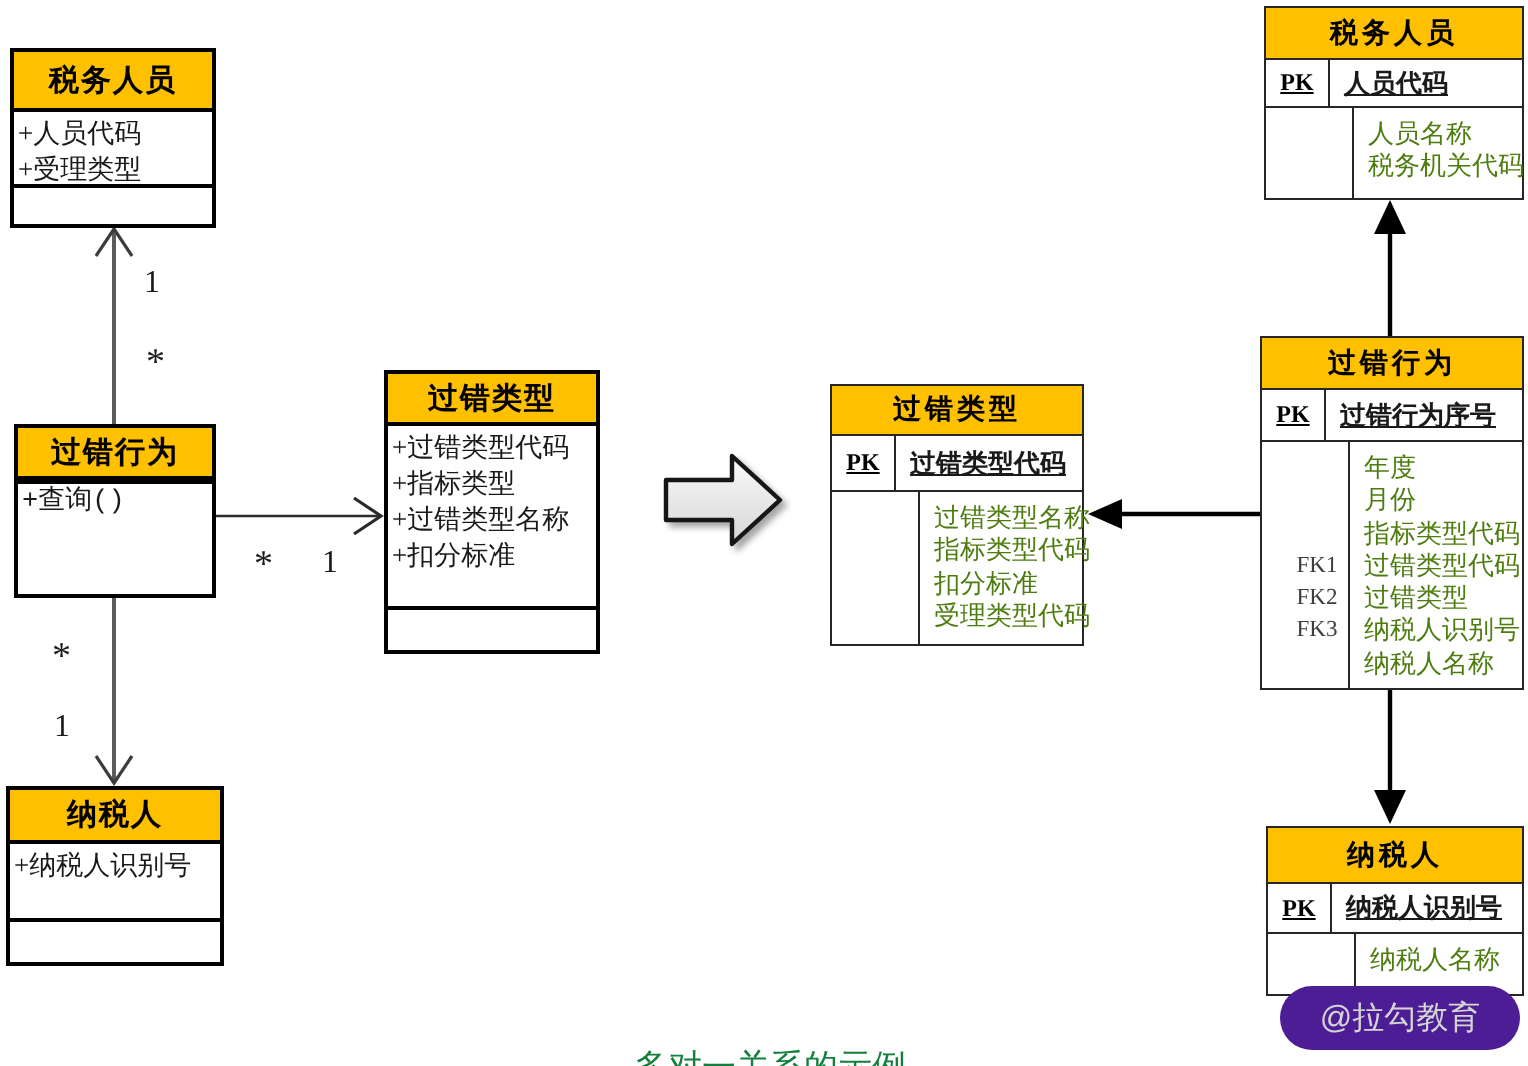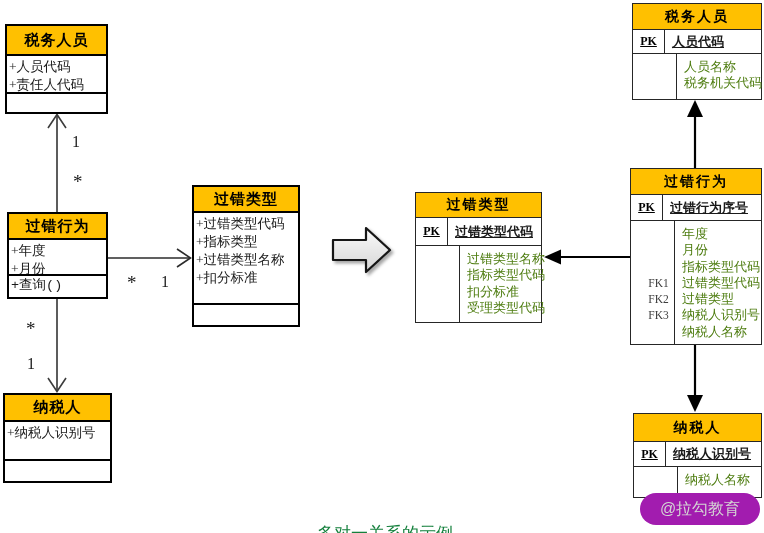--- a/index.html
+++ b/index.html
@@ -29,21 +29,21 @@
   .er-fieldcol{flex:1;padding:5px 0 0 7px;}
   .er-line{height:16.3px;line-height:16.3px;font-size:13px;color:#4d7c0f;white-space:nowrap;}
   .er-keyline{height:16.3px;line-height:16.3px;font-size:11.5px;color:#3d3d3d;text-align:center;}
 
   
   .card{position:absolute;z-index:3;font-size:16px;color:#1a1a1a;}
   .card.star{font-size:19px;}
   .caption{position:absolute;z-index:3;left:260px;top:522px;width:250px;text-align:center;
            font-family:"Liberation Sans","DejaVu Sans",sans-serif;font-size:17px;color:#15803d;}
   .watermark{position:absolute;z-index:3;left:640px;top:493px;width:120px;height:32px;border-radius:16px;
-             background:#a21caf;display:flex;align-items:center;justify-content:center;
+             background:#4c1d95;display:flex;align-items:center;justify-content:center;
              font-family:"Liberation Sans","DejaVu Sans",sans-serif;font-size:16px;color:#d4d4d4;}
 </style>
 </head>
 <body>
 
 <div class="stage">
 
   <svg class="connectors" width="764" height="533" viewBox="0 0 764 533">
     <defs>
       <linearGradient id="gradArrow" x1="0" y1="0" x2="0" y2="1">
@@ -73,31 +73,27 @@
     <path d="M544,257 L561,249.5 L561,264.5 Z" fill="#000"></path>
 
     <line x1="695" y1="345" x2="695" y2="399" stroke="#000" stroke-width="2.2"></line>
     <path d="M695,412 L687,395 L703,395 Z" fill="#000"></path>
   </svg>
 
   <div class="uml" style="left:5px;top:24px;width:103px;height:90px;">
     <div class="uml-h" style="height:28px;">税务人员</div>
     <div class="uml-attrs">
       <div>+人员代码</div>
-      <div>+责任人代码</div>
+      <div>+受理类型</div>
     </div>
     <div class="uml-meth" style="height:17px;"></div>
   </div>
 
   <div class="uml" style="left:7px;top:212px;width:101px;height:87px;">
     <div class="uml-h" style="height:24px;">过错行为</div>
-    <div class="uml-attrs">
-      <div>+年度</div>
-      <div>+月份</div>
-    </div>
     <div class="uml-meth" style="height:20px;">+查询()</div>
   </div>
 
   <div class="uml" style="left:192px;top:185px;width:108px;height:142px;">
     <div class="uml-h" style="height:24px;">过错类型</div>
     <div class="uml-attrs">
       <div>+过错类型代码</div>
       <div>+指标类型</div>
       <div>+过错类型名称</div>
       <div>+扣分标准</div>

